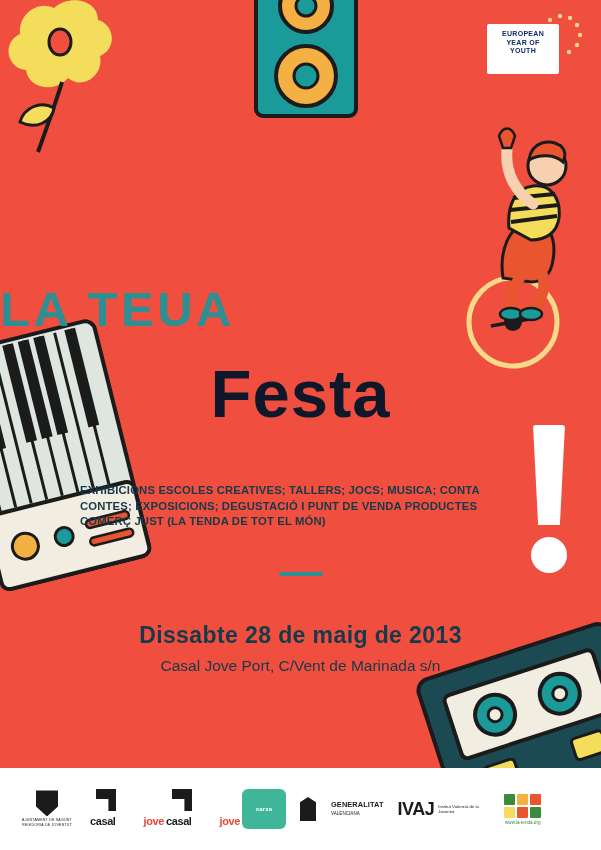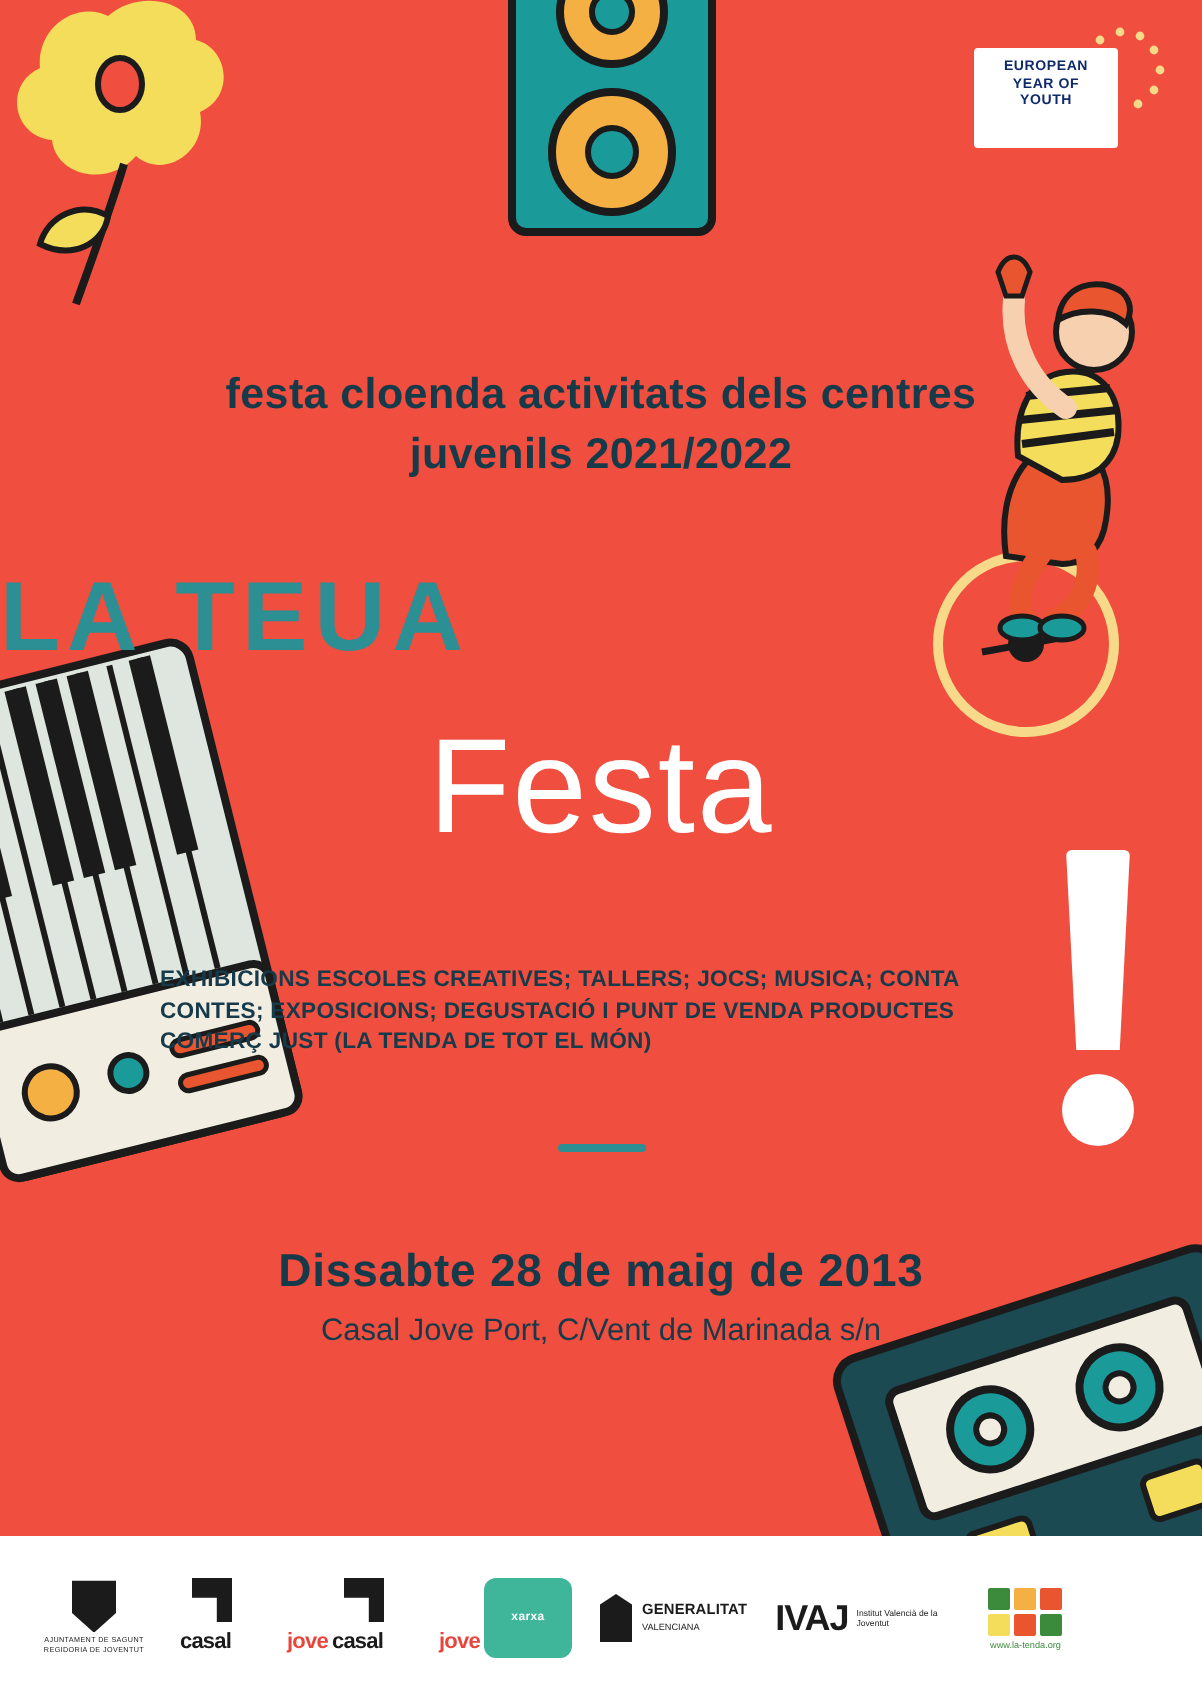--- a/index.html
+++ b/index.html
@@ -157,23 +157,23 @@
     font-weight: bold;
     letter-spacing: 3.5px;
     line-height: 52px;
   }
   .title2 {
     position: absolute;
     left: 0;
     right: 0;
     top: 358px;
     text-align: center;
-    color: #ffffff;
+    color: #0f172a;
     font-size: 67px;
-    font-weight: normal;
+    font-weight: bold;
     letter-spacing: 1px;
     line-height: 72px;
   }
   .acts {
     position: absolute;
     left: 80px;
     right: 80px;
     top: 483px;
     color: #163a4a;
     font-size: 11.3px;
@@ -294,21 +294,21 @@
     font-weight: bold;
     line-height: 7px;
     display: flex;
     align-items: center;
     justify-content: center;
     text-align: center;
     letter-spacing: 0.2px;
   }
   .gva {
     display: flex;
-    gap: 5px;
+    gap: 15px;
   }
   .gva-mark {
     width: 16px;
     height: 24px;
     background: #1b1b1b;
     clip-path: polygon(50% 0, 100% 22%, 100% 100%, 0 100%, 0 22%);
   }
   .gva-text {
     font-size: 7.4px;
     line-height: 9px;
@@ -455,21 +455,20 @@
       <rect x="126" y="8" width="11" height="100"></rect>
     </g>
     <g>
       <circle cx="36" cy="208" r="13" fill="#f4b042" stroke="#1b1b1b" stroke-width="3"></circle>
       <circle cx="76" cy="208" r="9" fill="#1b9a9a" stroke="#1b1b1b" stroke-width="3"></circle>
       <rect x="100" y="198" width="44" height="8" rx="4" fill="#e8552f" stroke="#1b1b1b" stroke-width="2.5"></rect>
       <rect x="100" y="216" width="44" height="8" rx="4" fill="#e8552f" stroke="#1b1b1b" stroke-width="2.5"></rect>
     </g>
   </svg>
 
-  <div class="subtitle">festa cloenda activitats dels centres juvenils 2021/2022</div>
   <div class="title1">LA TEUA</div>
   <div class="title2">Festa</div>
   <div class="acts">EXHIBICIONS ESCOLES CREATIVES; TALLERS; JOCS; MUSICA; CONTA CONTES; EXPOSICIONS; DEGUSTACIÓ I PUNT DE VENDA PRODUCTES COMERÇ JUST (LA TENDA DE TOT EL MÓN)</div>
   <div class="divider"></div>
   <div class="date">Dissabte 28 de maig de 2013</div>
   <div class="place">
     <div>Casal Jove Port, C/Vent de Marinada s/n</div>
   </div>
 
   <div class="bang">

